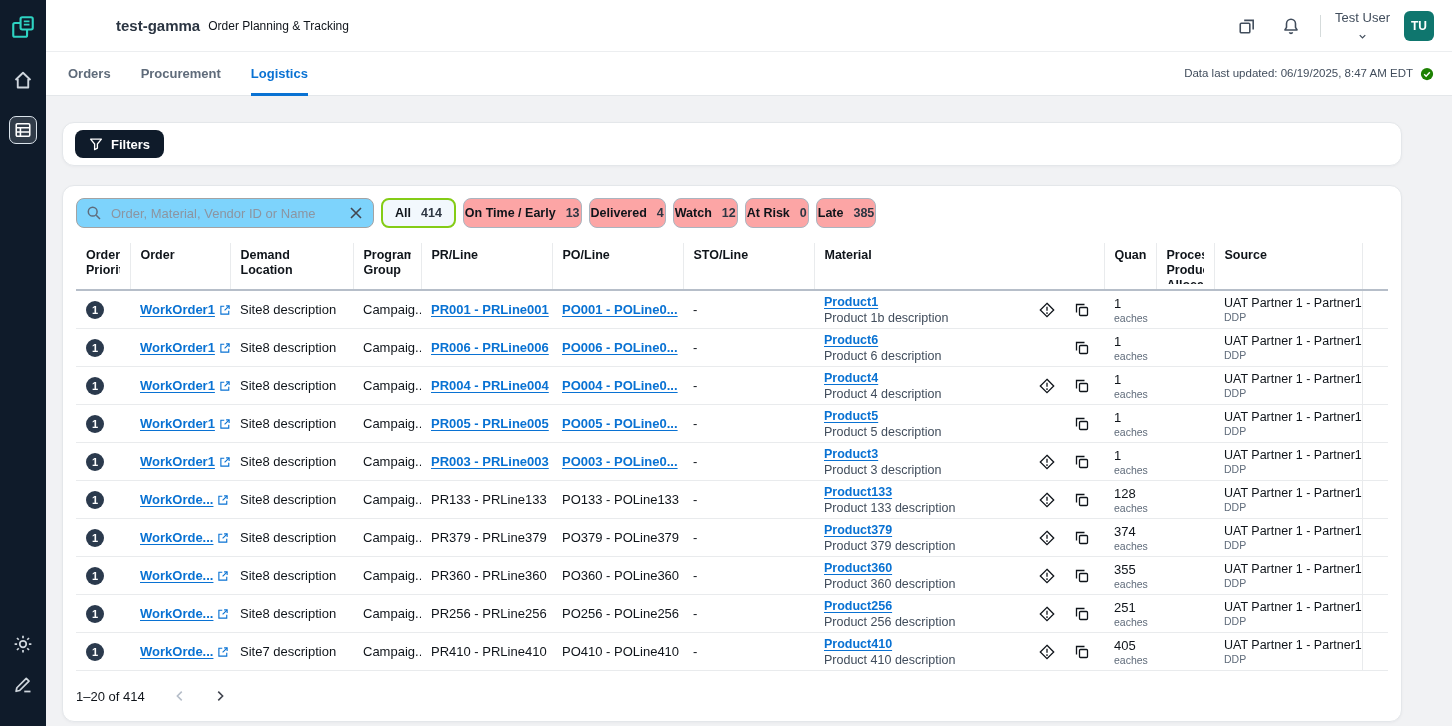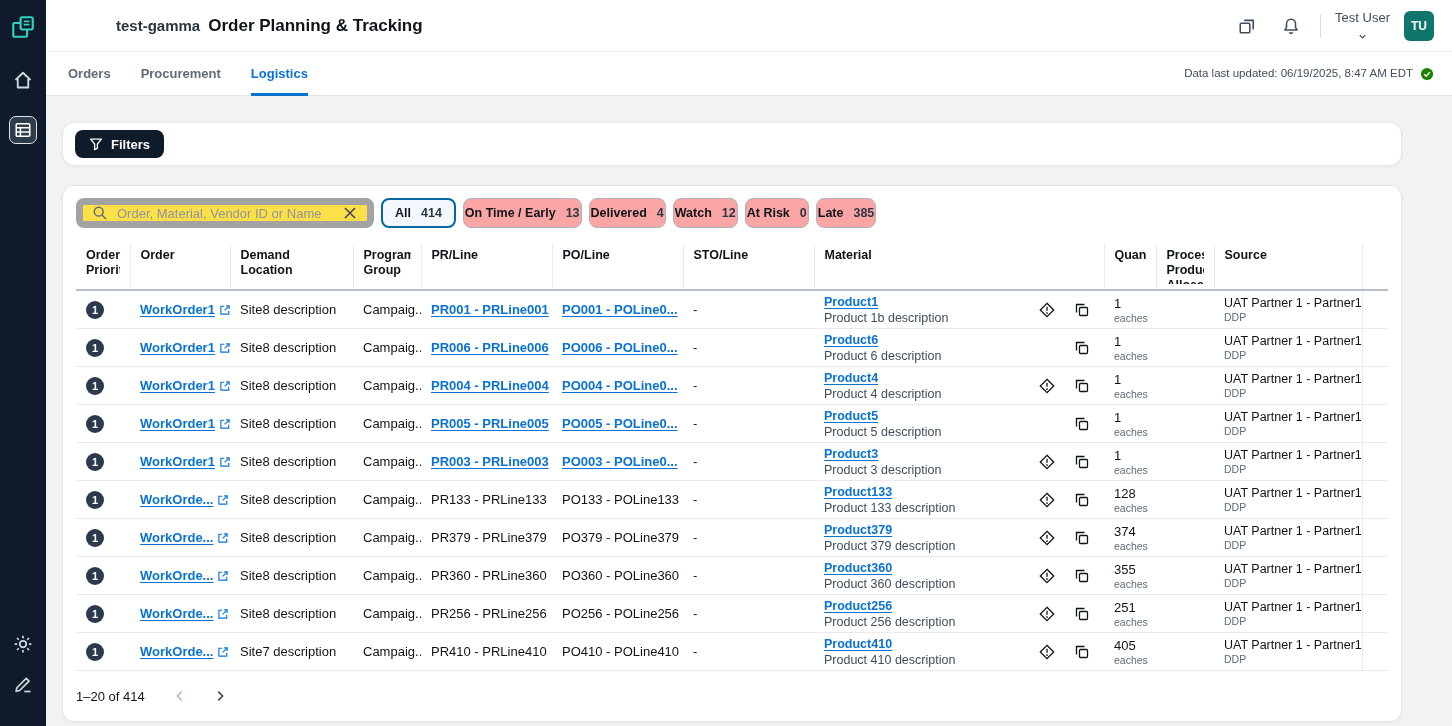--- a/index.html
+++ b/index.html
@@ -22,50 +22,50 @@
   .side-btn.selected { background:rgba(255,255,255,.14); border:1.5px solid #dbe4ec; border-radius:7px; color:#fff; }
   .side-bottom { margin-top:auto; display:flex; flex-direction:column; align-items:center; gap:12px; margin-bottom:28px; }
 
   
   .main { margin-left:46px; }
   .topbar {
     height:52px; background:#fff; display:flex; align-items:center;
     padding:0 18px 0 70px; border-bottom:1px solid #eceef0;
   }
   .env { font-weight:700; font-size:15px; color:#2b3542; margin-right:8px; }
-  .apptitle { font-weight:700; font-size:17px; color:#0f141a; }
+  .apptitle { font-weight:400; font-size:12px; color:#0f141a; }
   .topbar-right { margin-left:auto; display:flex; align-items:center; gap:14px; }
   .iconbtn { width:30px; height:30px; display:flex; align-items:center; justify-content:center; color:#414d5c; cursor:pointer; }
   .vdiv { width:1px; height:22px; background:#d5dbdb; }
   .user { display:flex; align-items:center; gap:6px; font-size:13px; color:#414d5c; cursor:pointer;flex-direction:column; }
   .avatar { width:30px; height:30px; border-radius:6px; background:#0f766e; color:#fff; font-weight:700; font-size:12px; display:flex; align-items:center; justify-content:center; cursor:pointer; }
 
   
   .tabsbar { height:44px; background:#fff; display:flex; align-items:center; padding:0 18px 0 22px; border-bottom:1px solid #e4e7ea; }
   .tab { height:44px; display:flex; align-items:center; font-size:13px; font-weight:700; color:#5f6b7a; margin-right:30px; border-bottom:3px solid transparent; padding-top:3px; cursor:pointer; }
   .tab.active { color:#0972d3; border-bottom-color:#0972d3; }
   .updated { margin-left:auto; display:flex; gap:7px; font-size:11.5px; color:#414d5c; }
 
   
   .content { background:#f1f2f4; height:630px; padding:26px 50px 0 16px; overflow:hidden; }
   .card { background:#fff; border:1px solid #e4e7ea; border-radius:12px; box-shadow:0 1px 3px rgba(15,27,42,.04); }
   .filters-card { padding:7px 12px; margin-bottom:19px; }
   .btn-dark { display:inline-flex; align-items:center; gap:8px; background:#0f1b2a; color:#fff; font-size:13px; font-weight:700; border:none; border-radius:8px; height:28px; padding:0 14px; cursor:pointer; font-family:inherit; }
 
   .table-card { padding:12px 13px 8px; overflow:hidden; }
   .controls { display:flex; align-items:center; gap:7px; margin-bottom:15px; }
-  .searchbox { display:flex; align-items:center; width:298px; height:30px; border:7px solid #a3a3a3; border-radius:8px; padding:4px 9px; gap:7px; background:#fde047; flex:none; }
+  .searchbox { display:flex; align-items:center; width:298px; height:30px; border:1px solid #a3a3a3; border-radius:8px; padding:4px 9px; gap:7px; background:#7dd3fc; flex:none; }
   .searchbox input { flex:1; min-width:0; border:none; outline:none; font-size:13px; color:#0f141a; font-family:inherit; background:transparent; }
   .searchbox input::placeholder { color:#8c95a1; }
   .clear-btn { color:#424650; cursor:pointer; display:flex; }
 
   .chip { display:inline-flex; align-items:center; gap:10px; height:30px; padding:0 1px; border:1px solid #aab4bf; border-radius:8px; background:#fca5a5; font-size:12.5px; cursor:pointer; font-family:inherit; flex:none; }
   .chip .lbl { font-weight:700; color:#0f141a; white-space:nowrap; }
   .chip .cnt { font-weight:600; color:#2d3642; }
-  .chip.selected { border:2px solid #0369a1; background:#f2f8fd; padding:0 12px; }
+  .chip.selected { border:2px solid #84cc16; background:#f2f8fd; padding:0 12px; }
 
   
   table { width:100%; border-collapse:collapse; table-layout:fixed; font-size:13px; color:#0f141a; }
   thead th { text-align:left; vertical-align:top; padding:5px 10px; font-size:12.5px; font-weight:700; border-bottom:2px solid #b6bec9; height:40px; }
   thead th + th { border-left:1px solid #e9ebed; }
   .th-inner { line-height:1.2; max-height:36px; overflow:hidden; }
   thead th:nth-child(9) .th-inner { white-space:nowrap; }
   tbody td { border-bottom:1px solid #e9ebed; padding:3px 10px; height:38px; vertical-align:middle; overflow:hidden; }
   tbody td.c-spacer { border-left:1px solid #e9ebed; }
 

